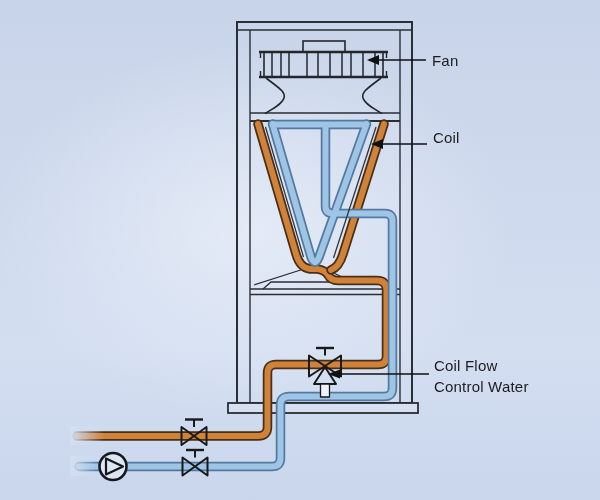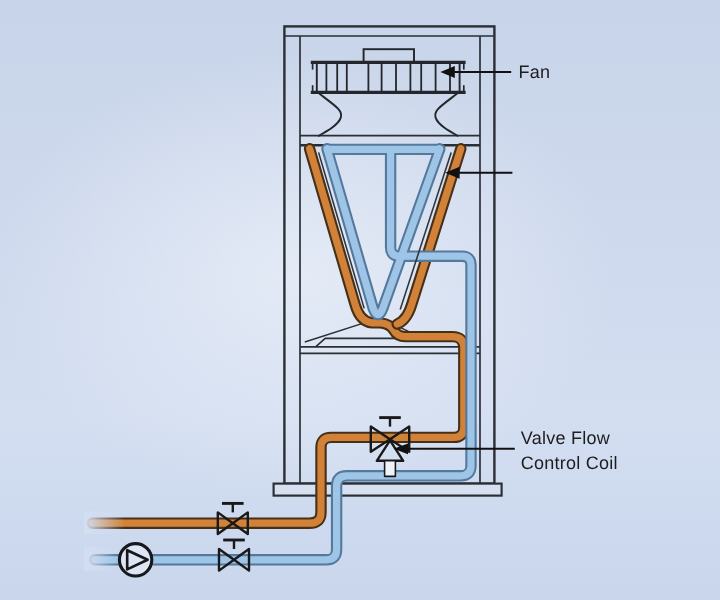--- a/index.html
+++ b/index.html
@@ -141,19 +141,20 @@
     <polygon points="367,60 379,55 379,65"></polygon>
     <polygon points="371,144 383,139 383,149"></polygon>
     <polygon points="328,374 340,369.5 340,378.5"></polygon>
   </g>
 </svg>
 
   <div class="label lbl-fan">
     <span>Fan</span>
   </div>
   <div class="label lbl-coil">
+    <div>Coil</div>
   </div>
   <div class="label lbl-valve">
-    <div>Valve Flow</div>
-    <div>Control Coil</div>
+    <div>Coil Flow</div>
+    <div>Control Water</div>
   </div>
 
 </div>
 
 </body></html>

